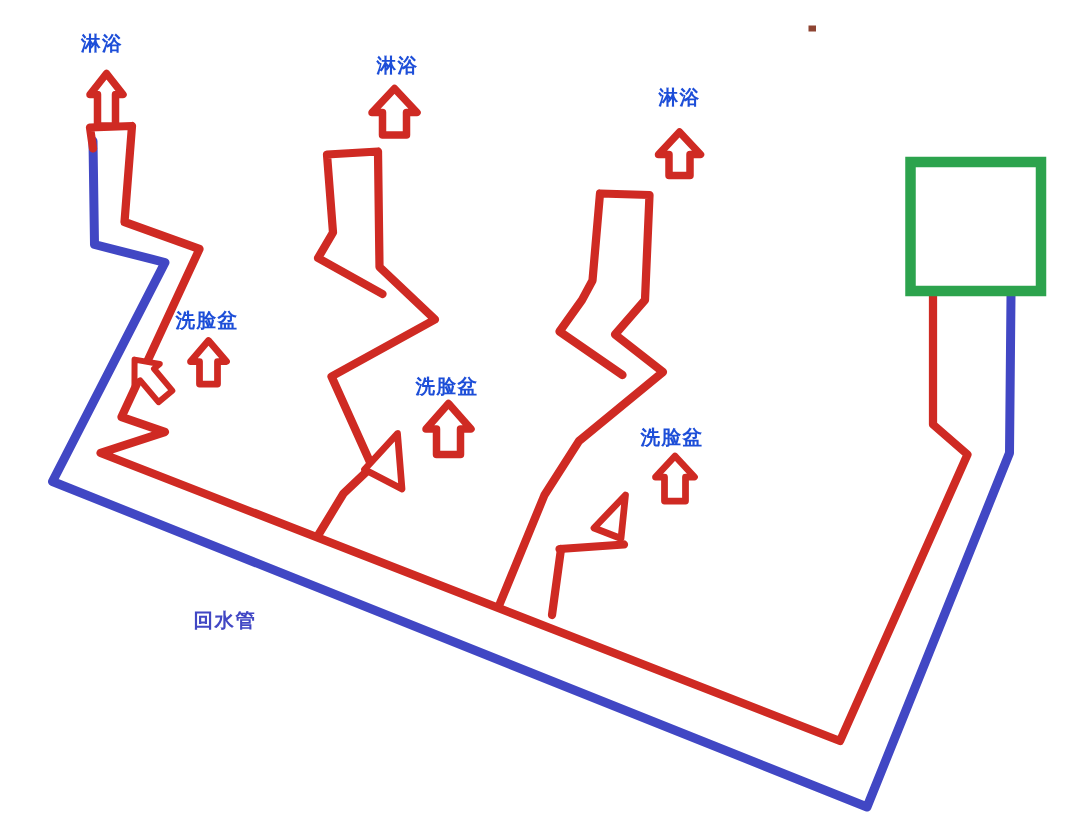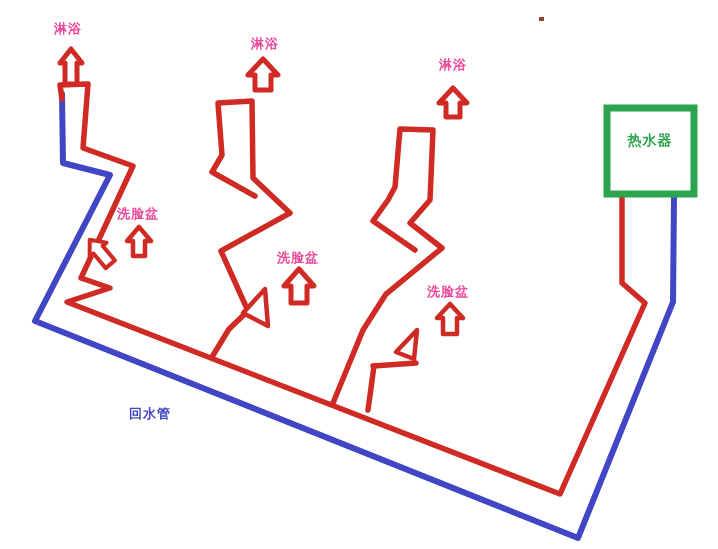--- a/index.html
+++ b/index.html
@@ -9,21 +9,21 @@
     background:#ffffff;
     overflow:hidden;
     font-family:"DejaVu Sans",sans-serif;
   }
   svg{position:absolute;left:0;top:0;}
   .lbl{
     position:absolute;
     font-weight:bold;
     font-size:13px;
     letter-spacing:1px;
-    color:#ec4899;
+    color:#1d4ed8;
     white-space:nowrap;
     user-select:none;
   }
   .lbl.blue{color:#4147c4;}
   .lbl.green{color:#2ca34d;font-size:14px;}
   .heater-lbl{
     position:absolute;left:606px;top:132px;width:88px;
     text-align:center;
   }
 </style>
@@ -66,14 +66,13 @@
   <div class="lbl" style="left:54px;top:20px">淋浴</div>
   <div class="lbl" style="left:251px;top:35px">淋浴</div>
   <div class="lbl" style="left:439px;top:56px">淋浴</div>
 
   <div class="lbl" style="left:117px;top:205px">洗脸盆</div>
   <div class="lbl" style="left:277px;top:249px">洗脸盆</div>
   <div class="lbl" style="left:427px;top:283px">洗脸盆</div>
 
   <div class="lbl blue" style="left:129px;top:405px">回水管</div>
 
-  <div class="lbl green heater-lbl">热水器</div>
 </div>
 
 </body></html>

